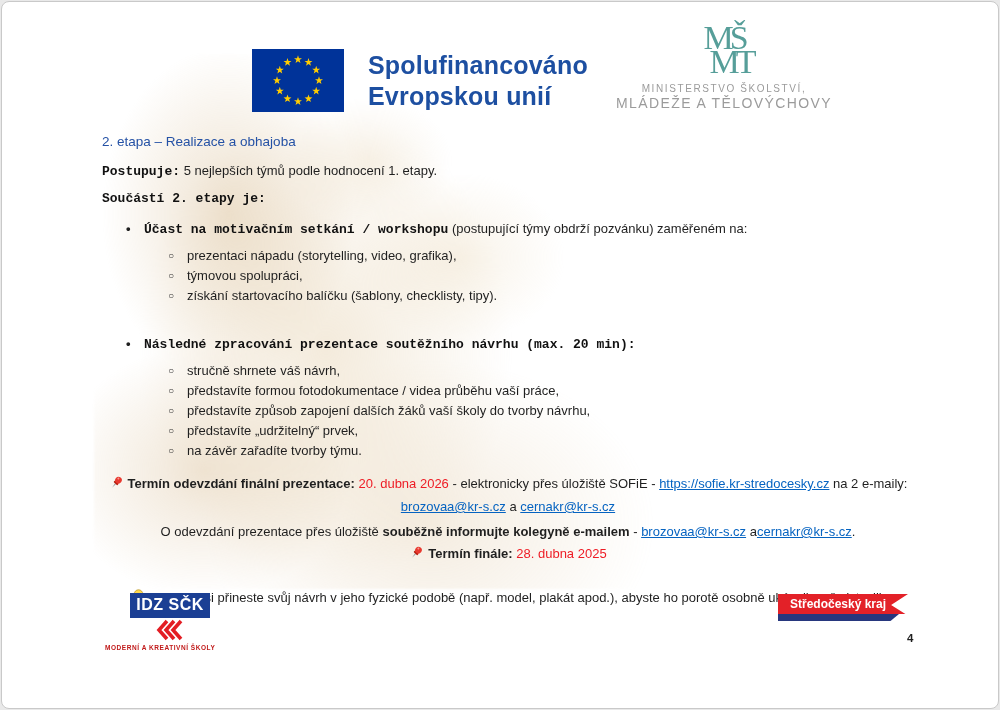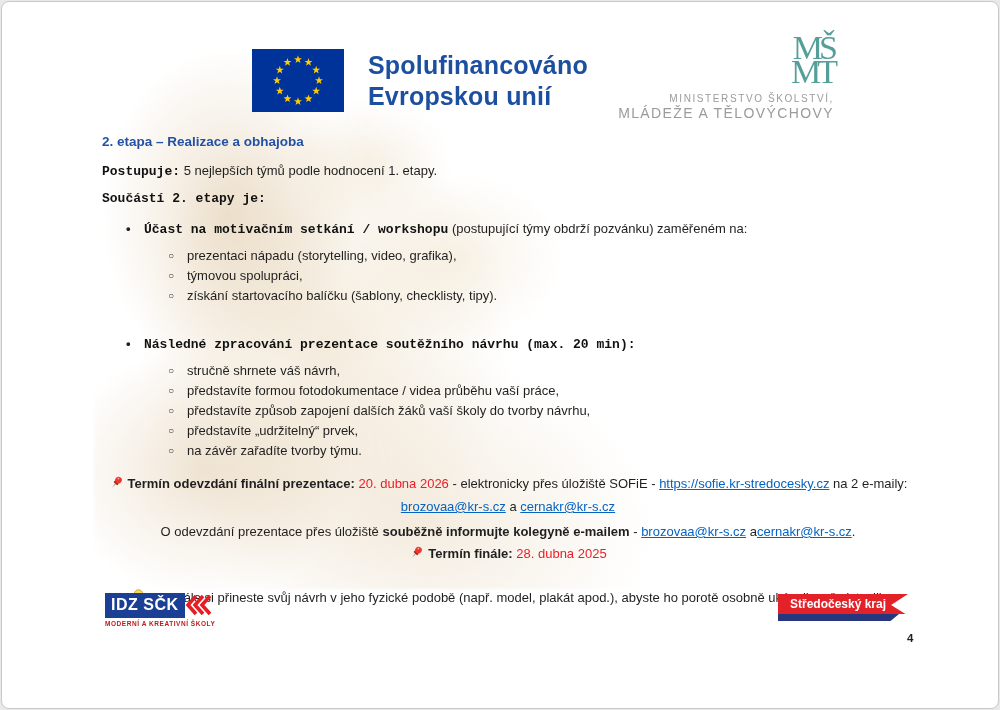--- a/index.html
+++ b/index.html
@@ -25,32 +25,32 @@
       radial-gradient(ellipse 120px 90px at 45% 20%, rgba(226,203,163,0.24), rgba(226,203,163,0) 70%);
     filter: blur(1px);
   }
 
   
   .eu-flag { position:absolute; left:250px; top:47px; width:92px; height:63px; }
   .eu-label {
     position:absolute; left:366px; top:48px;
     font-size:25px; font-weight:bold; color:#1d4fa1; line-height:1.25; letter-spacing:0.2px;
   }
-  .msmt { position:absolute; left:612px; top:34px; width:220px; text-align:right; }
+  .msmt { position:absolute; left:612px; top:24px; width:220px; text-align:center; }
   .msmt-mono {
     color:#569e99; font-family:"Liberation Serif", serif; font-weight:normal;
     font-size:34px; line-height:0.72; letter-spacing:-4px;
   }
   .msmt-mono .row2 { display:block; padding-left:14px; }
   .msmt-name { margin-top:8px; color:#9b9b9b; font-size:10px; letter-spacing:1.6px; line-height:1.25; }
   .msmt-name .l2 { font-size:14px; letter-spacing:1.4px; }
 
   
   .content { position:absolute; left:100px; top:132px; width:812px; font-size:13px; line-height:16px; }
-  .title { color:#2451a5; font-weight:bold; font-size:13.5px; margin-bottom:13px; }
+  .title { color:#2451a5; font-weight:normal; font-size:13.5px; margin-bottom:13px; }
   .para { margin-bottom:10px; }
   .para b, .row b { color:#111;font-family:Liberation Mono, monospace; }
 
   .bullet-row { display:flex; margin:14px 0 10px 24px; }
   .bullet-dot { width:18px; flex:none; font-weight:bold; }
   .sub-list { margin-left:66px; }
   .sub-item { display:flex; margin-bottom:4px; }
   .sub-marker { width:19px; flex:none; font-size:10px; line-height:16px; color:#333; } .gap-md { height:14px; }
 
   .center-line { text-align:center; margin-bottom:5px; }
@@ -58,21 +58,21 @@
   .note-line { margin-top:9px; }
   .finale-line { font-weight:bold; }
   .tip-line { margin-top:24px; }
 
   .date-red { color:#ee1c25; font-weight:normal;text-align:right; }
   a.doclink { color:#0563c1; text-decoration:underline; cursor:pointer; }
   .icon-inline { display:inline-block; vertical-align:-2px; margin-right:4px; }
 
   
   .footer-idz { position:absolute; left:103px; top:591px; width:130px; }
-  .idz-top { display:flex; align-items:flex-start; }
+  .idz-top { display:flex; align-items:center;flex-direction:column; }
   .idz-badge {
     background:#1b3f94; color:#fff; font-weight:bold; font-size:16px;
     padding:2px 6px 3px 6px; letter-spacing:0.5px; line-height:20px;
   }
   .idz-tagline { color:#c01818; font-weight:bold; font-size:6.5px; letter-spacing:0.55px; margin-top:2px; }
 
   .footer-center { position:absolute; left:240px; top:594px; width:520px; text-align:center; }
   .footer-center .l1 { font-weight:bold; font-size:12px; line-height:15px; }
   .footer-center .l2 { font-size:11.5px; line-height:15px; }
 

